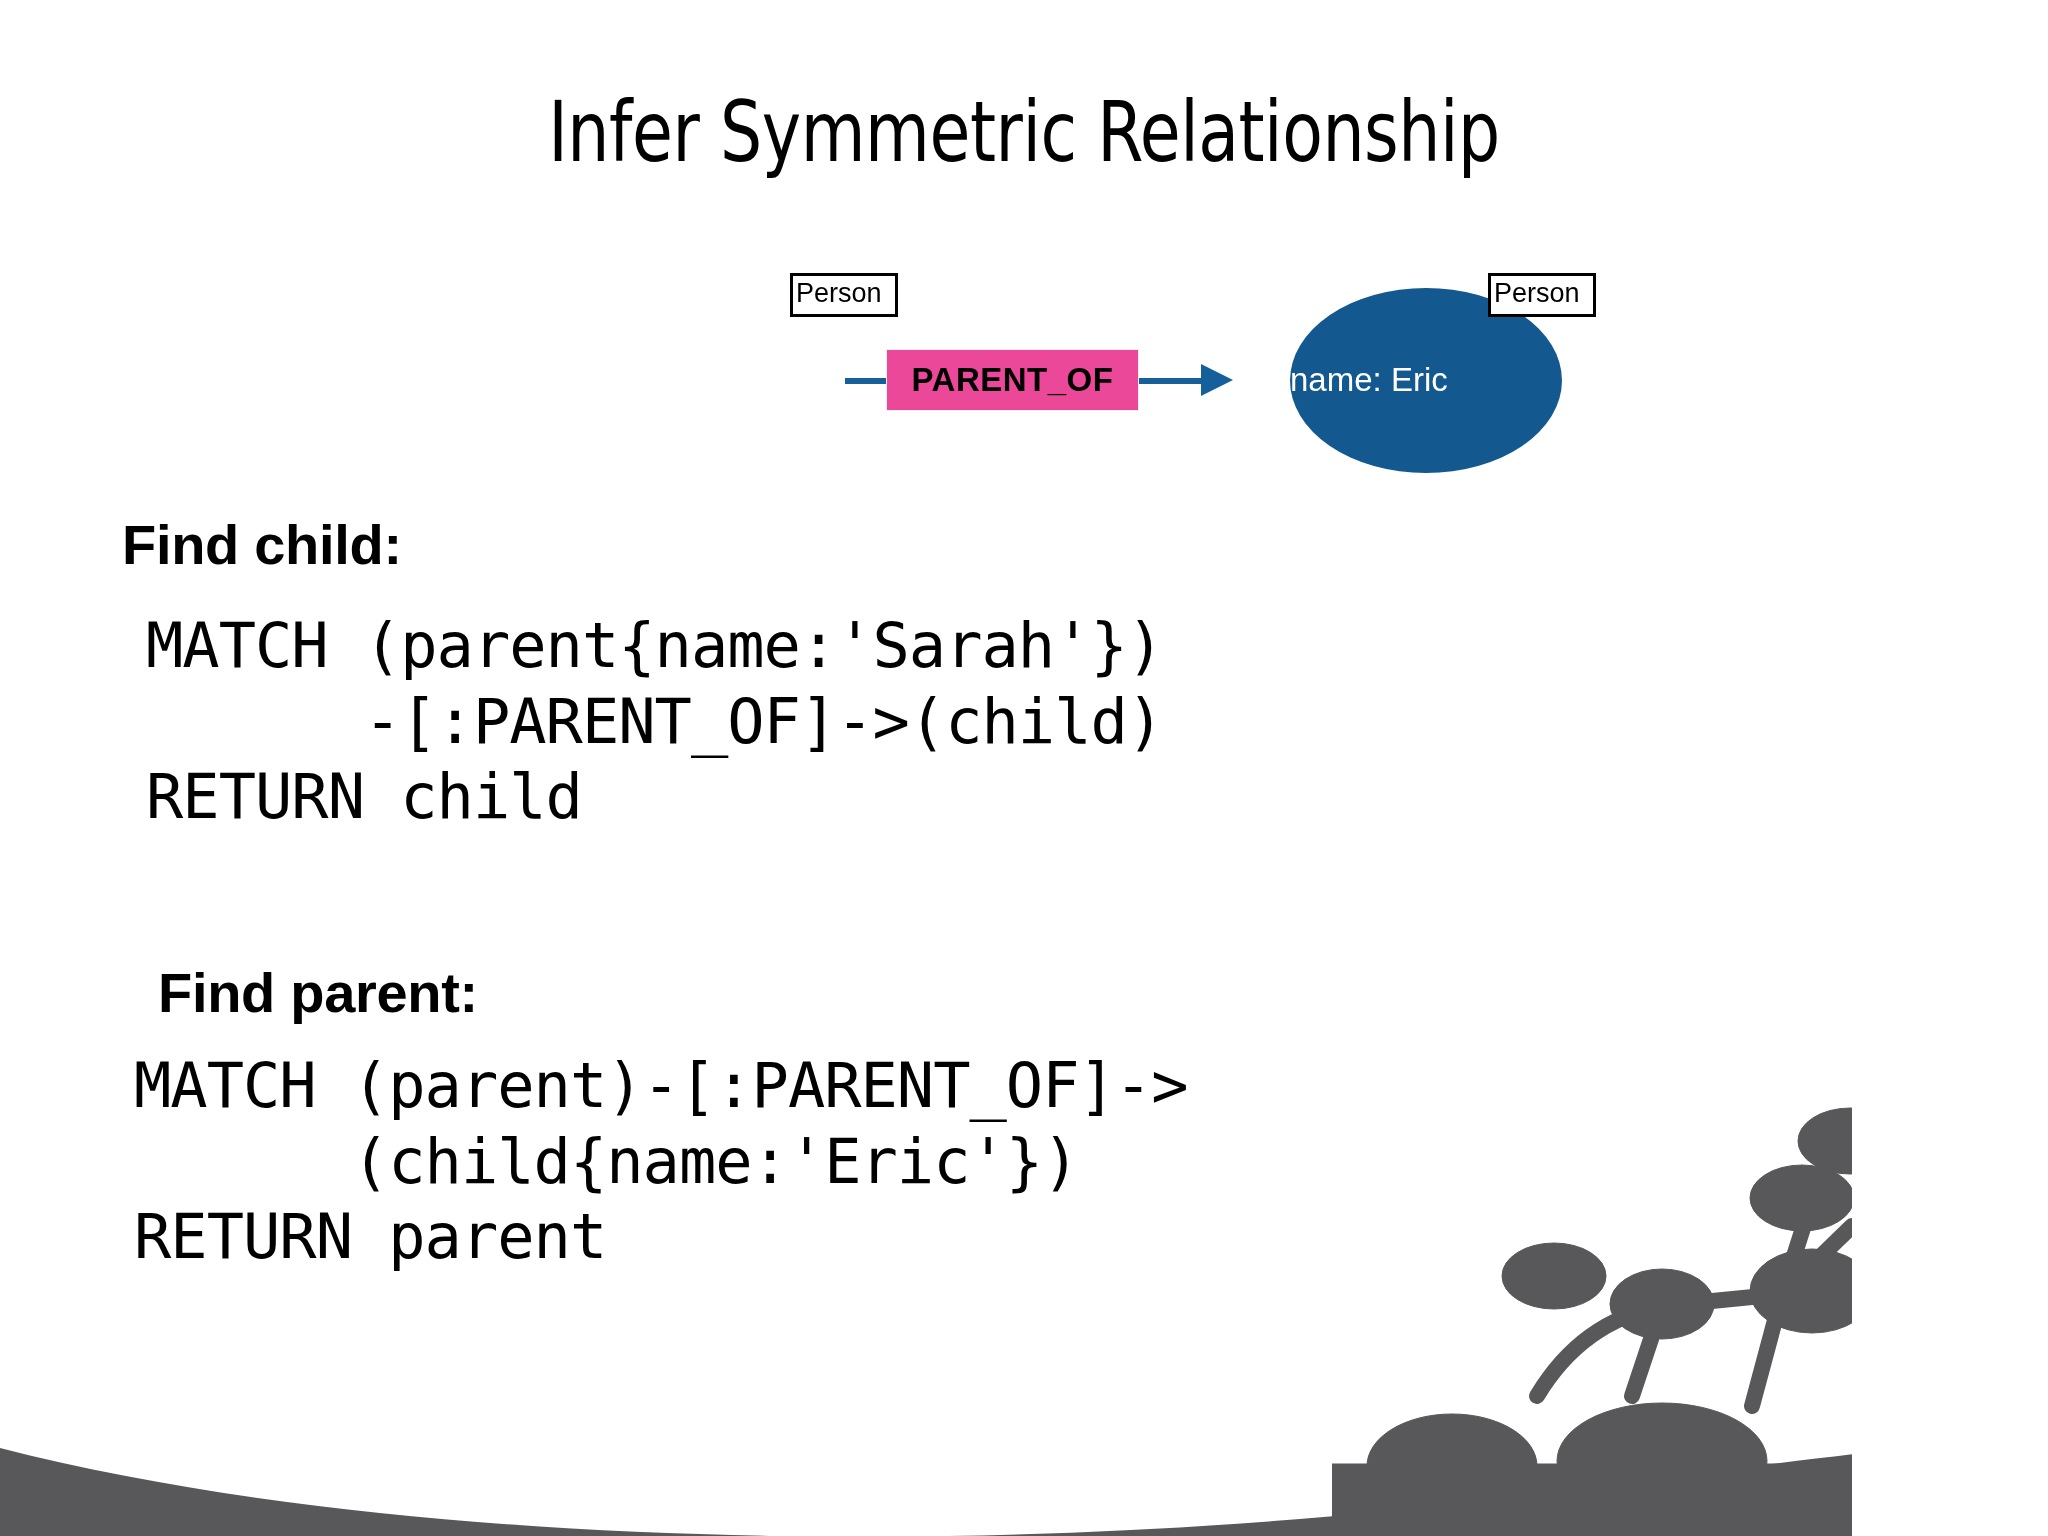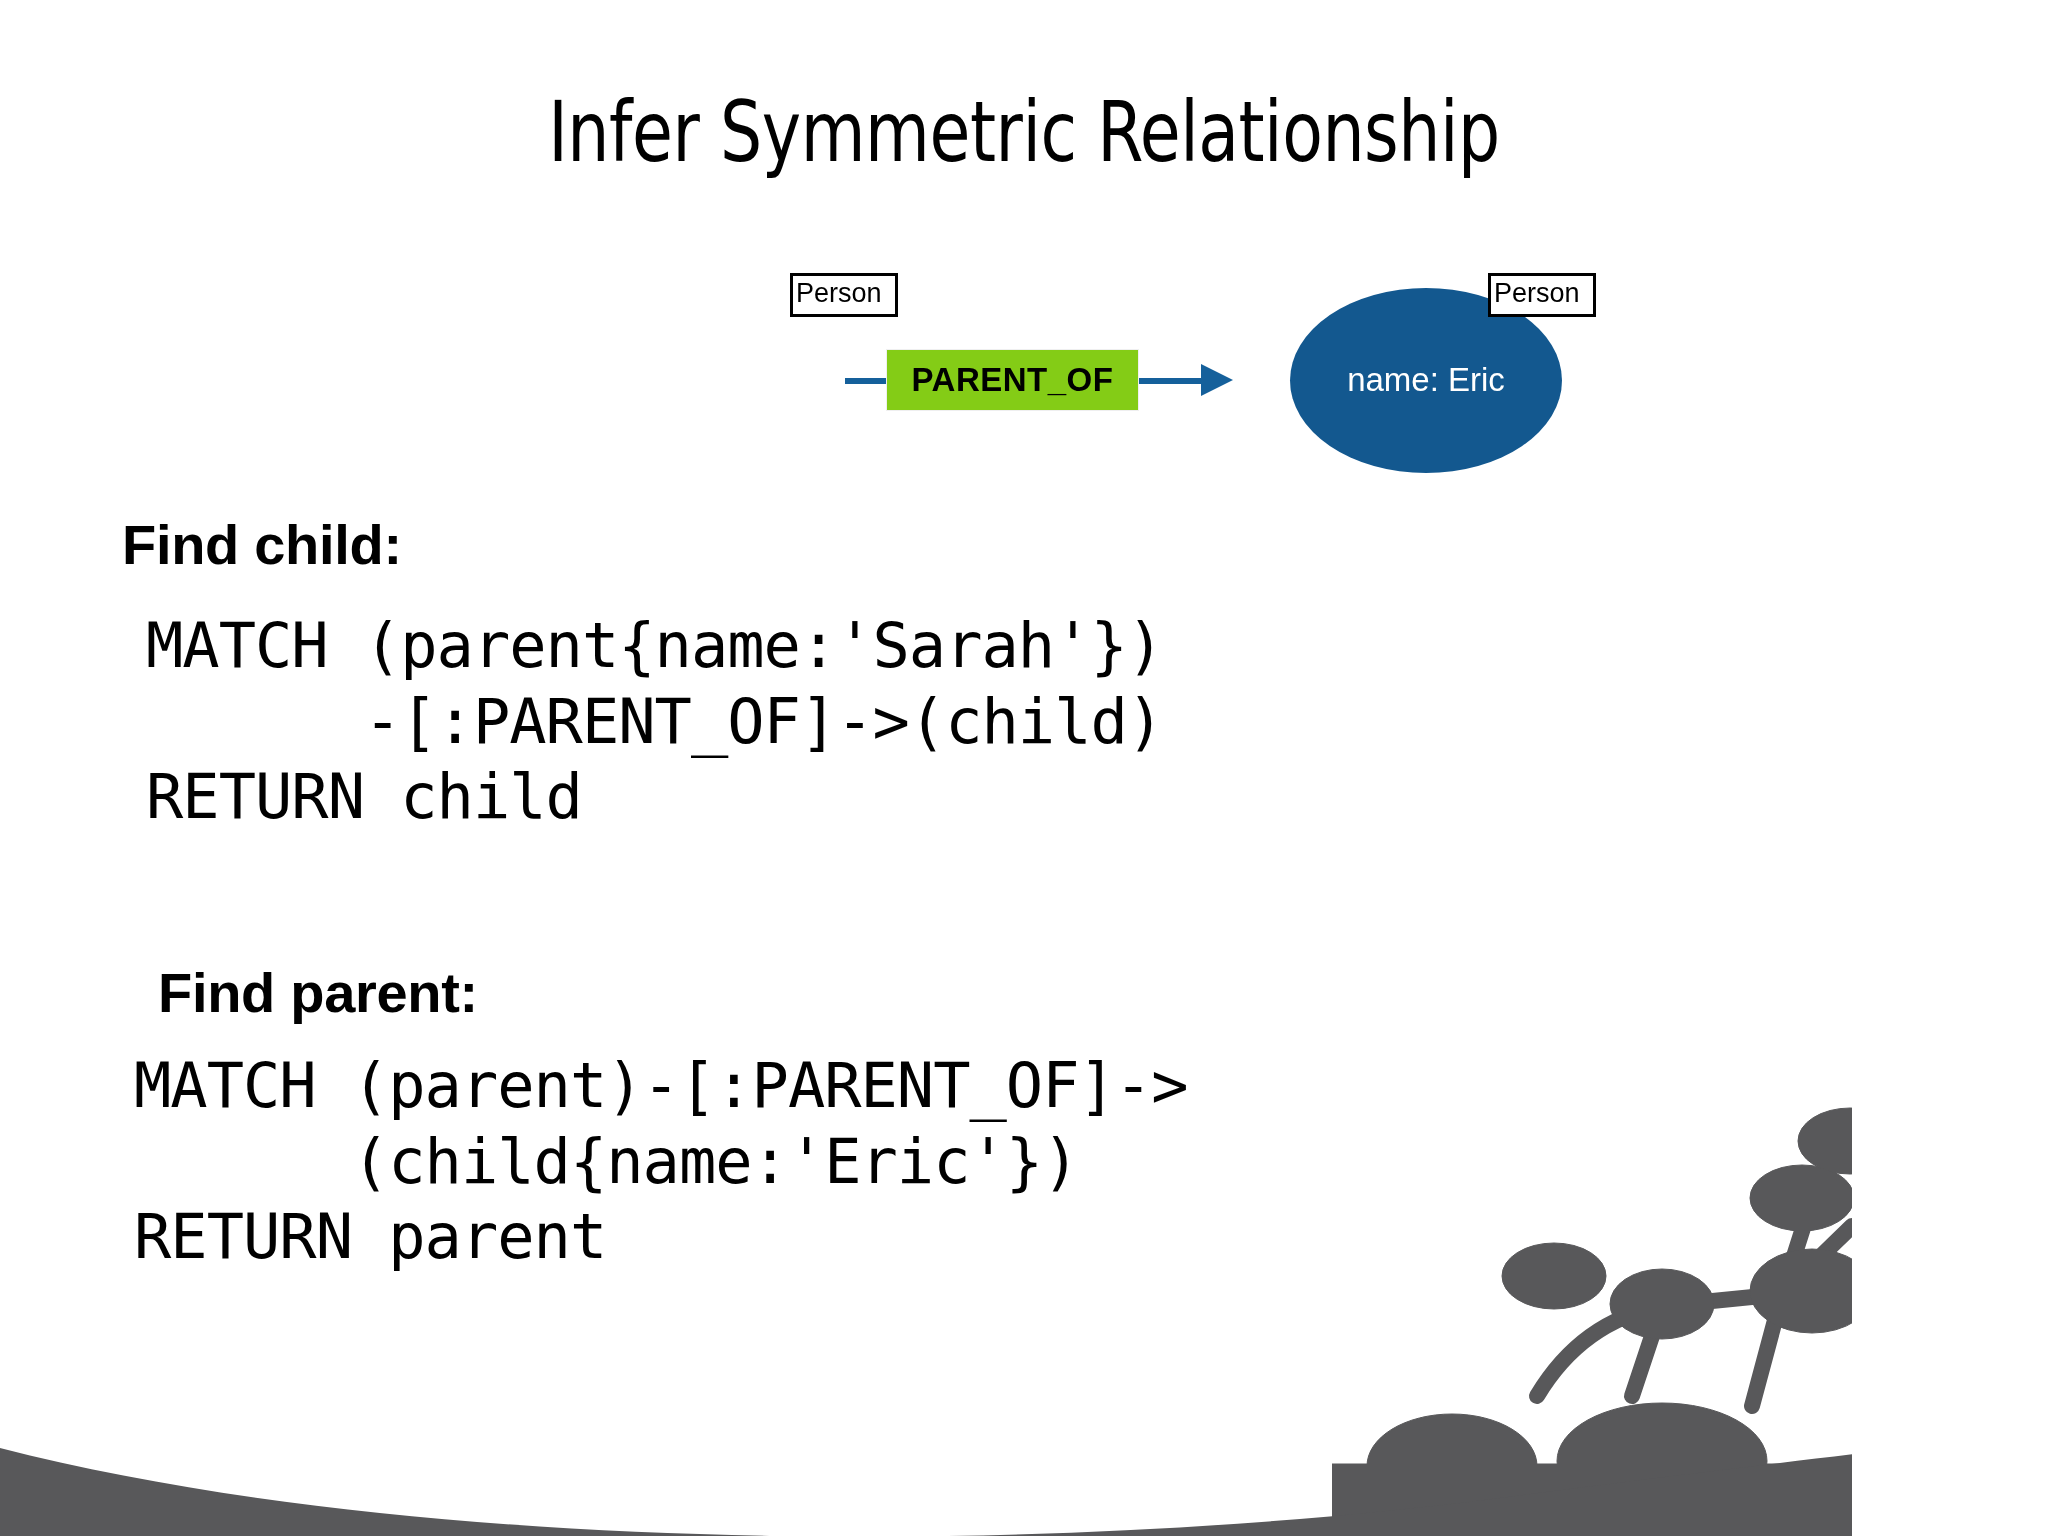--- a/index.html
+++ b/index.html
@@ -42,21 +42,21 @@
     width: 950px;
     height: 215px;
   }
   .node-ellipse {
     position: absolute;
     border-radius: 50%;
     background: #13588F;
     color: #ffffff;
     display: flex;
     align-items: center;
-    justify-content: center;
+    justify-content: flex-start;
     text-align: center;
     font-family: "Liberation Sans", sans-serif;
     font-size: 33px;
     line-height: 1.18;
     font-weight: 400;
   }
   #node-eric {
     left: 700px;
     top: 30px;
     width: 272px;
@@ -84,21 +84,21 @@
     width: 60px;
     height: 6px;
     background: #15609B;
   }
   #rel-chip {
     position: absolute;
     left: 296px;
     top: 91px;
     width: 253px;
     height: 62px;
-    background: #84cc16;
+    background: #ec4899;
     border: 1px solid #efeff0;
     box-sizing: border-box;
     display: flex;
     align-items: center;
     justify-content: center;
     font-family: "Liberation Sans", sans-serif;
     font-weight: bold;
     font-size: 33px;
     color: #000000;
     letter-spacing: 0.5px;

